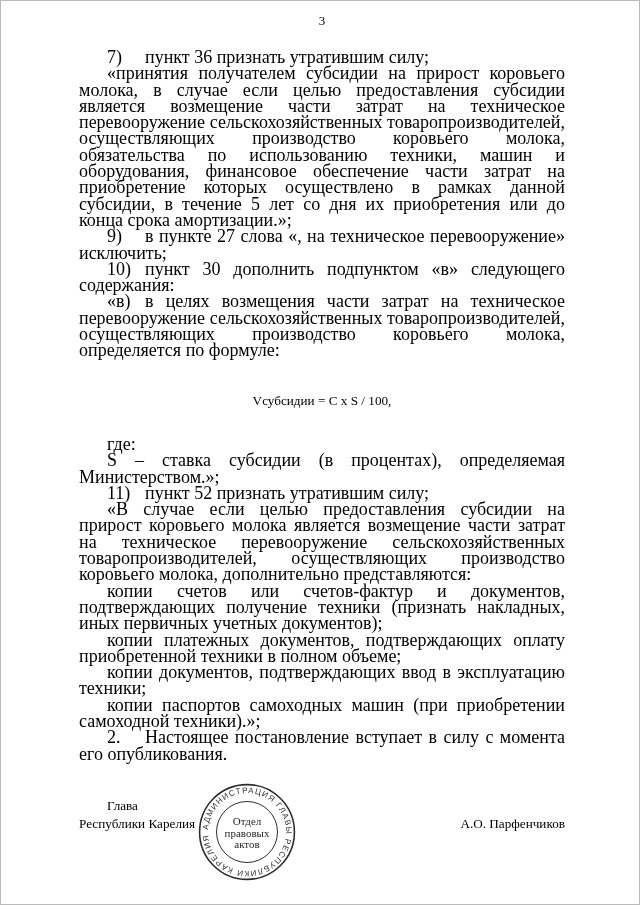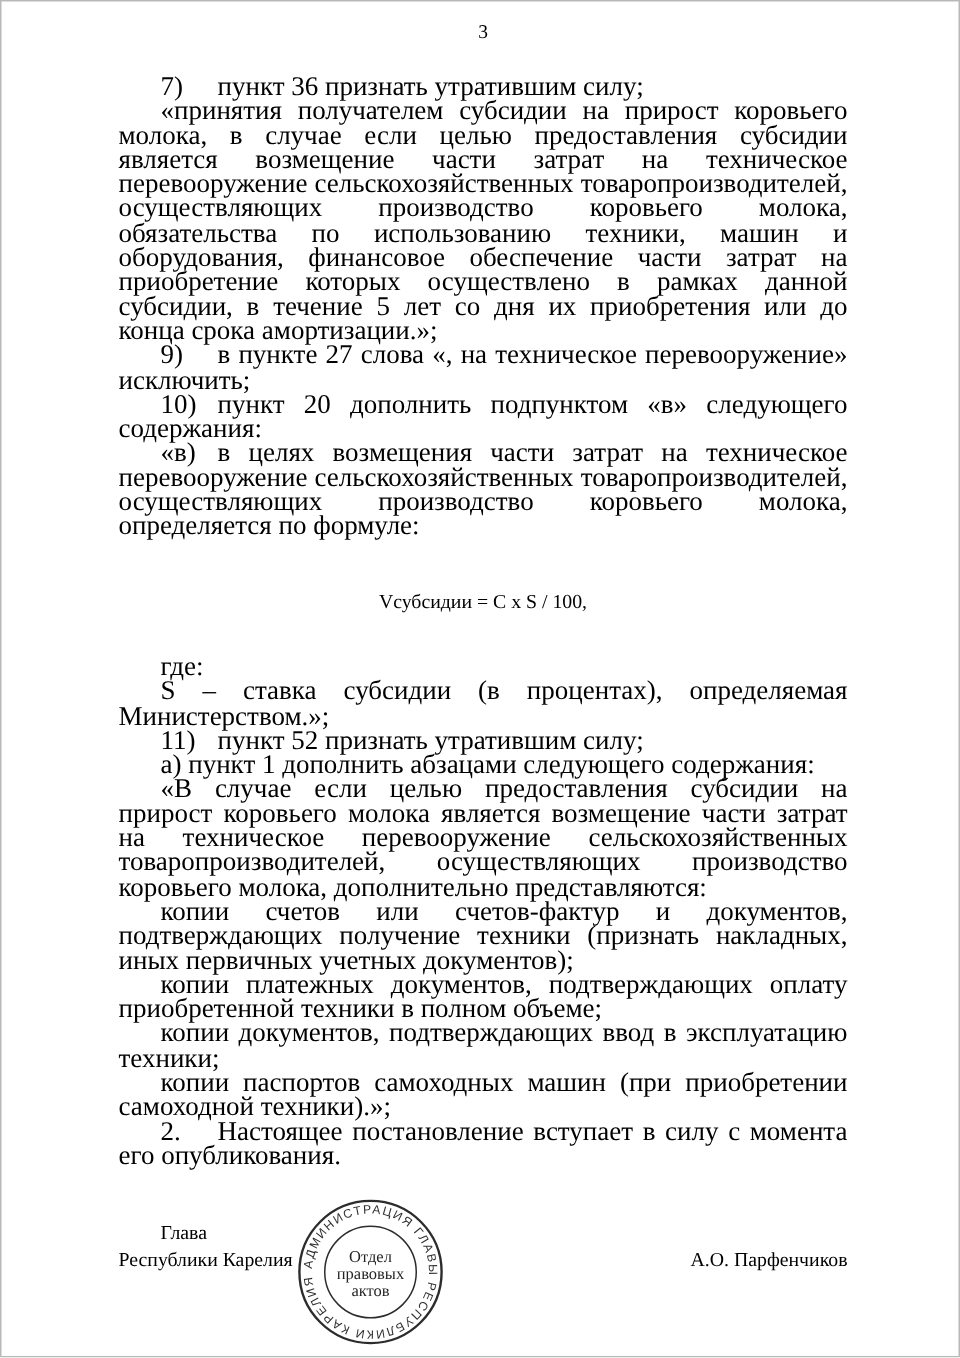--- a/index.html
+++ b/index.html
@@ -41,29 +41,28 @@
 </head>
 <body>
 
 <div class="page">
 
   <div class="page-number">3</div>
 
   <p class="para"><span class="num">7)</span><span>пункт 36 признать утратившим силу;</span></p>
   <p class="para"><span>«принятия получателем субсидии на прирост коровьего молока, в случае если целью предоставления субсидии является возмещение части затрат на техническое перевооружение сельскохозяйственных товаропроизводителей, осуществляющих производство коровьего молока, обязательства по использованию техники, машин и оборудования, финансовое обеспечение части затрат на приобретение которых осуществлено в рамках данной субсидии, в течение 5 лет со дня их приобретения или до конца срока амортизации.»;</span></p>
   <p class="para"><span class="num">9)</span><span>в пункте 27 слова «, на техническое перевооружение» исключить;</span></p>
-  <p class="para"><span class="num">10)</span><span>пункт 20 дополнить подпунктом «в» следующего содержания:</span></p>
+  <p class="para"><span class="num">10)</span><span>пункт 30 дополнить подпунктом «в» следующего содержания:</span></p>
   <p class="para"><span class="num">«в)</span><span>в целях возмещения части затрат на техническое перевооружение сельскохозяйственных товаропроизводителей, осуществляющих производство коровьего молока,  определяется по формуле:</span></p>
 
   <p class="para formula">Vсубсидии = C x S / 100,</p>
 
   <p class="para"><span>где:</span></p>
   <p class="para"><span>S – ставка субсидии (в процентах), определяемая Министерством.»;</span></p>
   <p class="para"><span class="num">11)</span><span>пункт 52 признать утратившим силу;</span></p>
-  <p class="para"><span>а) пункт 1 дополнить абзацами следующего содержания:</span></p>
   <p class="para"><span>«В случае если целью предоставления субсидии на прирост коровьего молока является возмещение части затрат на техническое перевооружение сельскохозяйственных товаропроизводителей, осуществляющих производство коровьего молока, дополнительно представляются:</span></p>
   <p class="para"><span>копии счетов или счетов-фактур и документов, подтверждающих получение техники (признать накладных, иных первичных учетных документов);</span></p>
   <p class="para"><span>копии платежных документов, подтверждающих оплату приобретенной техники в полном объеме;</span></p>
   <p class="para"><span>копии документов, подтверждающих ввод в эксплуатацию техники;</span></p>
   <p class="para"><span>копии паспортов самоходных машин (при приобретении самоходной техники).»;</span></p>
   <p class="para"><span class="num">2.</span><span>Настоящее постановление вступает в силу с момента его опубликования.</span></p>
 
   <div class="signature">
     <div class="sig-line1">Глава</div>
     <div class="sig-row">

